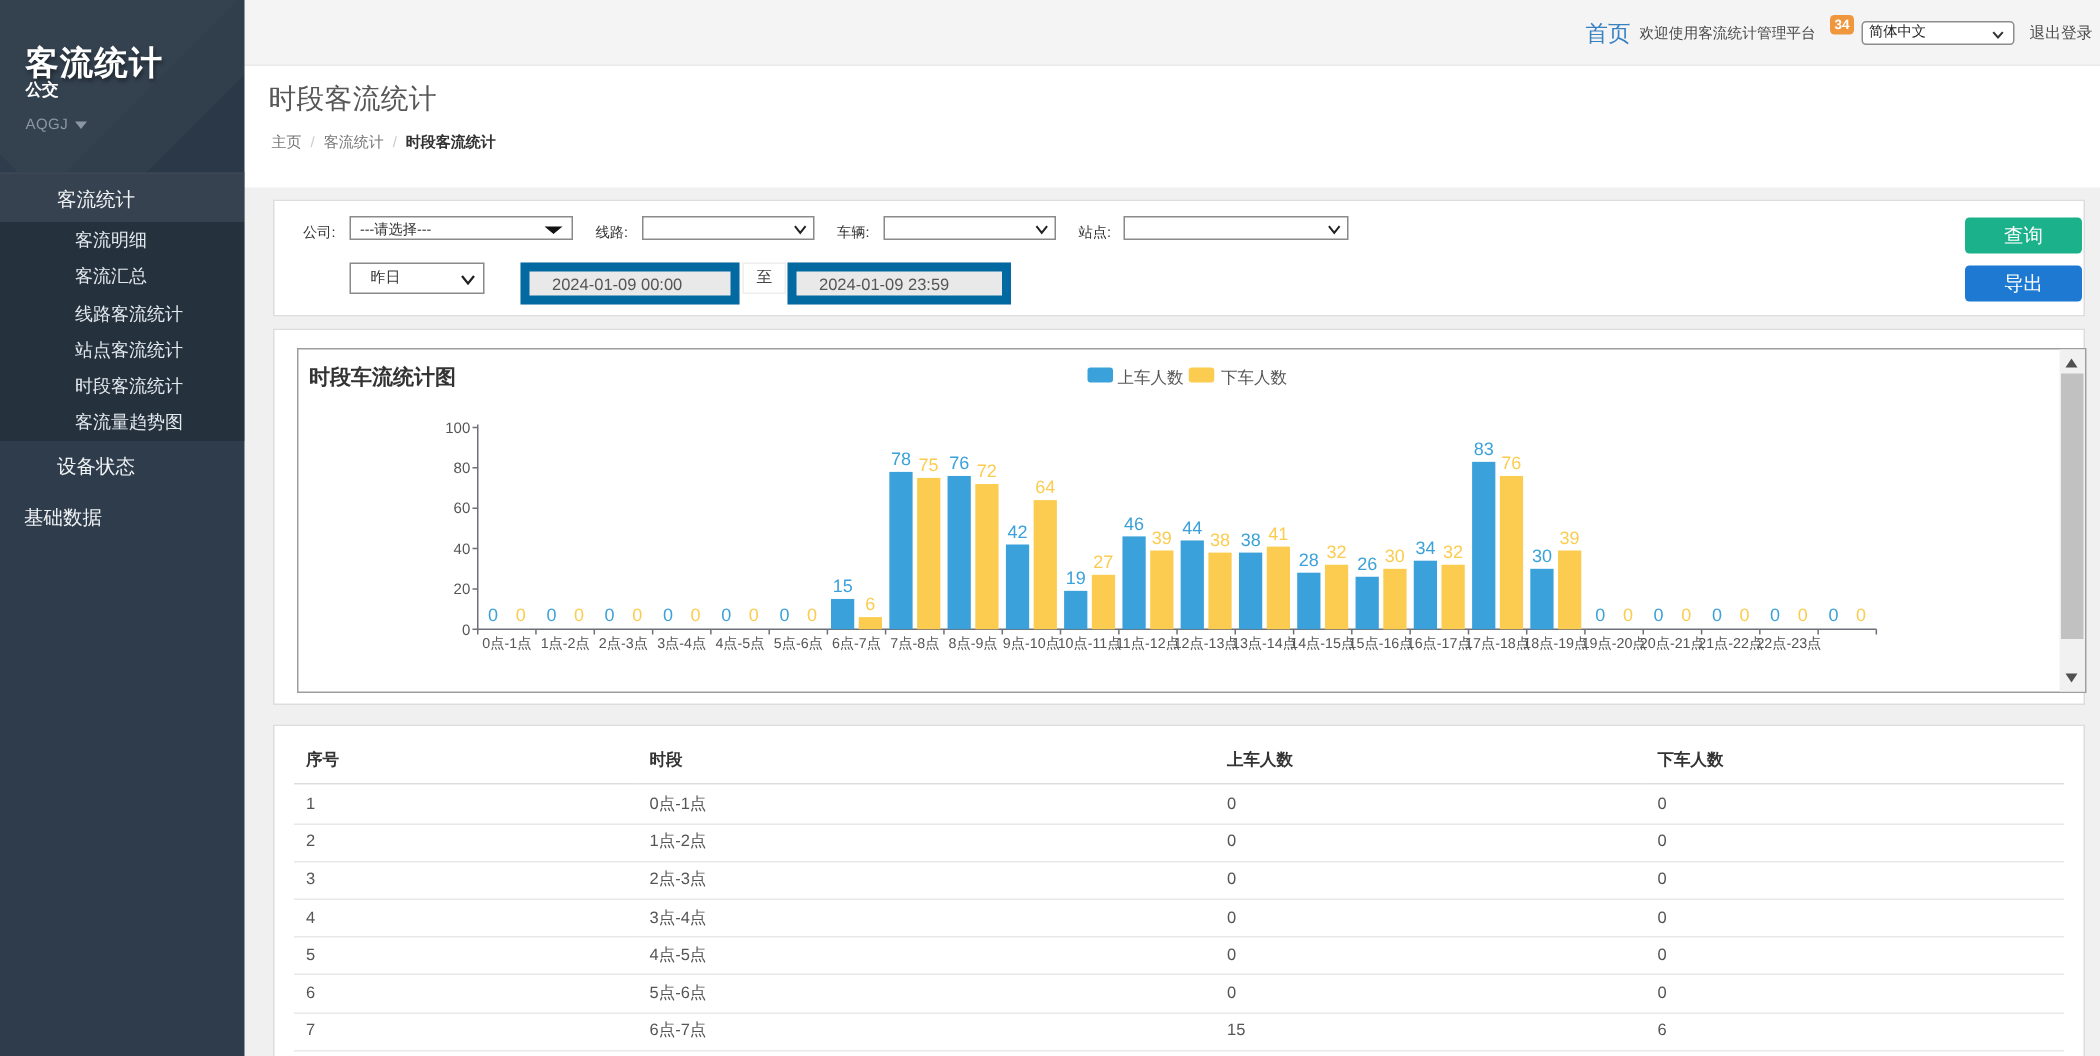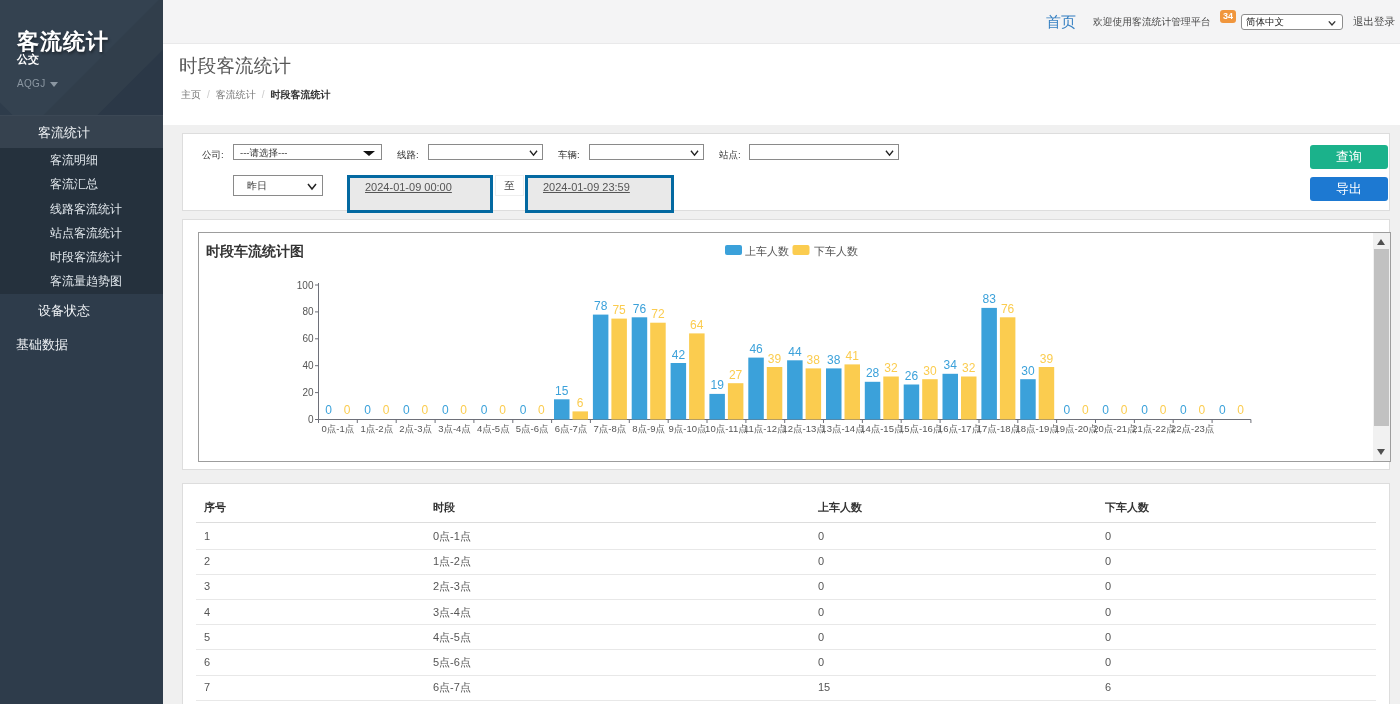--- a/index.html
+++ b/index.html
@@ -18,21 +18,21 @@
 .m-sec { position:absolute; left:0; width:163px; height:33px; line-height:33px; padding-left:38px; font-size:13px; color:#f0f3f6; }
 #m1 { top:115px; background:#36424f; border-top:1px solid #3c4855; }
 #m2 { top:294px; }
 #m3 { top:328px;padding-left:16px; }
 .subwrap { position:absolute; left:0; top:148px; width:163px; height:146px; background:#25313d; }
 .subwrap div { height:24.3px; line-height:24.3px; padding-left:50px; font-size:12px; color:#e3e9ee; }
 
 
 #topbar { position:absolute; left:163px; top:0; width:1237px; height:44px; background:#f4f4f5; border-bottom:1px solid #e9e9ea; }
 #topbar .inner { position:absolute; right:5px; top:0; height:44px; display:flex; align-items:center; }
-.home { font-size:15px; color:#3780c2; margin-right:17px; }
+.home { font-size:15px; color:#3780c2; margin-right:6px; }
 .welcome { font-size:9.8px; color:#4a4a4a; }
 .badge { font-size:9px; font-weight:bold; color:#fff; background:#f0963d; border-radius:3px; padding:1.5px 2.5px; margin-left:10px; margin-right:5.5px; position:relative; top:-6px; }
 .langsel { width:102px; height:15.5px; border:1px solid #8d8d8d; border-radius:3px; background:#fff; font-size:9.5px; color:#222; position:relative; line-height:13.5px; padding-left:4px; margin-right:10px; }
 .langsel svg { position:absolute; right:6px; top:4px; }
 .logout { font-size:10.5px; color:#4a4a4a; }
 
 
 #pagehead { position:absolute; left:163px; top:45px; width:1237px; height:80px; background:#fff; }
 #pagehead h1 { position:absolute; left:16px; top:8px; font-size:18.5px; font-weight:400; color:#575757; letter-spacing:0.2px; }
 .crumb { position:absolute; left:18px; top:43px; font-size:10px; color:#777; }
@@ -45,21 +45,21 @@
 
 
 #fcard { top:8px; height:78px; }
 .flabel { position:absolute; font-size:9.5px; color:#333; }
 .fsel { position:absolute; border:1px solid #8a8a8a; background:#fff; height:16px; }
 .fsel .chev { position:absolute; right:4px; top:4px; }
 .sel1tri { position:absolute; right:6px; top:6px; width:0; height:0; border-left:6.5px solid transparent; border-right:6.5px solid transparent; border-top:5px solid #111; }
 .sel1txt { position:absolute; left:6px; top:2px; font-size:9.5px; color:#333; }
 .dsel { position:absolute; border:1px solid #8a8a8a; background:#fff; height:21px; font-size:10px; color:#333; line-height:19px; padding-left:13px; }
 .dsel .chev { position:absolute; right:5px; top:6px; }
-.dinput { position:absolute; height:38px; background:#e9e9e9; border:3px solid #0369a1; font-size:11px; color:#555; line-height:19px; padding-left:15px;text-decoration:underline; }
+.dinput { position:absolute; height:28px; background:#e9e9e9; border:6px solid #0369a1; font-size:11px; color:#555; line-height:19px; padding-left:15px; }
 .zhi { position:absolute; height:21px; background:#fff; border:1px solid #eee; font-size:10.5px; color:#444; line-height:19px; text-align:center; }
 .btn { position:absolute; left:1127px; width:78px; height:24px; border-radius:3px; font-size:13px; color:#fff; text-align:center; line-height:24px; }
 #btnq { top:11px; background:#1bb28b; }
 #btne { top:43px; background:#1d79d2; }
 
 
 #ccard { top:94px; height:251px; }
 #chartbox { position:absolute; left:15px; top:12px; width:1193px; height:230px; border:1px solid #9d9d9d; background:#fff; }
 #sbar { position:absolute; right:0; top:0; width:17px; height:228px; background:#f1f1f1; }
 #sbar .thumb { position:absolute; left:1px; top:16px; width:15px; height:177px; background:#c1c1c1; }

